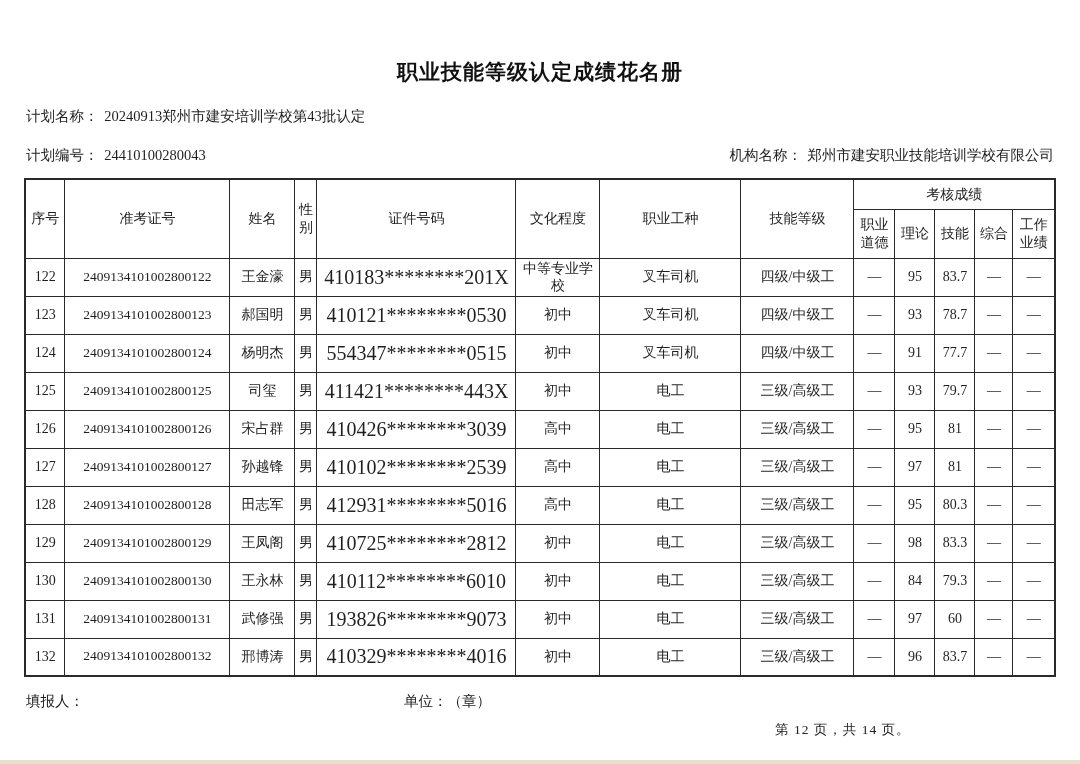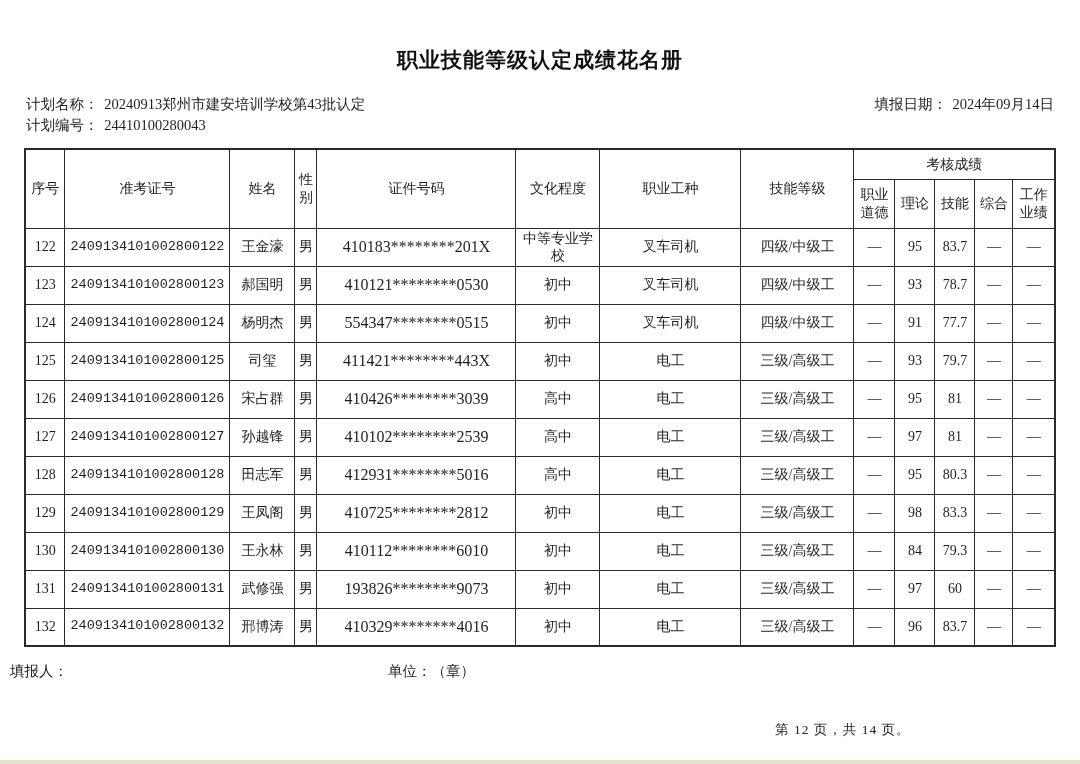--- a/index.html
+++ b/index.html
@@ -11,37 +11,37 @@
     position: relative;
     width: 1080px;
     height: 764px;
     background: #ffffff;
     font-family: "Liberation Serif", "DejaVu Serif", serif;
     color: #1f1f1f;
     overflow: hidden;
     box-sizing: border-box;
   }
   .title {
-    margin: 4px;
+    margin: 16px;
     padding-top: 42px;
     text-align: center;
     font-size: 21px;
     font-weight: bold;
     letter-spacing: 1px;
     color: #111;
   }
   .meta-row {
     display: flex;
     justify-content: space-between;
     align-items: baseline;
     padding: 0 26px;
     font-size: 14.5px;
   }
   .meta-row.first { margin-top: 21px; }
-  .meta-row.second { margin-top: 2px; }
+  .meta-row.second { margin-top: 20px; }
   .meta-item { white-space: nowrap; }
   .meta-item .label { }
   .meta-item .value { margin-left: 2px; text-align: center; }
 
   table.roster {
     margin: 13px auto 0 auto;
     width: 1030px;
     border-collapse: collapse;
     table-layout: fixed;
     border: 2px solid #2a2a2a;
@@ -53,26 +53,26 @@
     vertical-align: middle;
     font-weight: normal;
     padding: 1px 2px;
     line-height: 1.25;
     overflow: hidden;
     word-break: break-all;
   }
   thead tr.group-row { height: 30px; }
   thead tr.sub-row { height: 49px; }
   tbody tr { height: 38px; }
-  td[data-name="cell-ticket"] { font-size: 13.5px; letter-spacing: 0; font-family: Liberation Mono, monospace; }
-  td[data-name="cell-id-number"] { font-size: 16px; margin-top: 44px; }
+  td[data-name="cell-ticket"] { font-size: 13.5px; letter-spacing: 0; }
+  td[data-name="cell-id-number"] { font-size: 20px; margin-top: 44px; }
 
   .sign-row {
     display: flex;
-    padding: 0 10px;
+    padding: 0 26px;
     margin-top: 15px;
     font-size: 14.5px;
   }
   .sign-filler { width: 378px; }
   .sign-responsible { width: 430px; }
   .sign-unit { }
 
   .page-indicator {
     position: absolute;
     left: 775px;
@@ -95,30 +95,30 @@
 
 <div class="page" data-name="document-page">
 
   <h1 class="title" data-name="page-title">职业技能等级认定成绩花名册</h1>
 
   <div class="meta-row first" data-name="meta-row-1">
     <div class="meta-item" data-name="plan-name">
       <span class="label" data-name="plan-name-label">计划名称：</span>
       <span class="value" data-name="plan-name-value">20240913郑州市建安培训学校第43批认定</span>
     </div>
-    <div class="meta-item" data-name="report-date">
-      <span class="label" data-name="report-date-label">填报日期：</span>
-      <span class="value" data-name="report-date-value">2024年09月14日</span>
-    </div>
   </div>
 
   <div class="meta-row second" data-name="meta-row-2">
     <div class="meta-item" data-name="plan-number">
       <span class="label" data-name="plan-number-label">计划编号：</span>
       <span class="value" data-name="plan-number-value">24410100280043</span>
+    </div>
+    <div class="meta-item" data-name="org-name">
+      <span class="label" data-name="org-name-label">机构名称：</span>
+      <span class="value" data-name="org-name-value">郑州市建安职业技能培训学校有限公司</span>
     </div>
   </div>
 
   <table class="roster" data-name="score-roster-table">
     <colgroup>
       <col style="width:40px">
       <col style="width:165px">
       <col style="width:65px">
       <col style="width:22px">
       <col style="width:199px">

